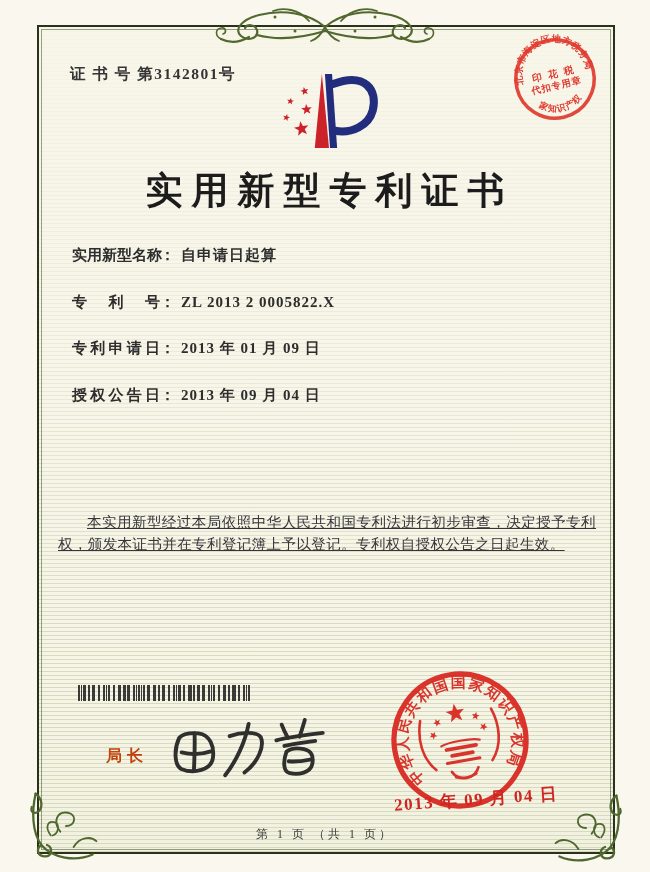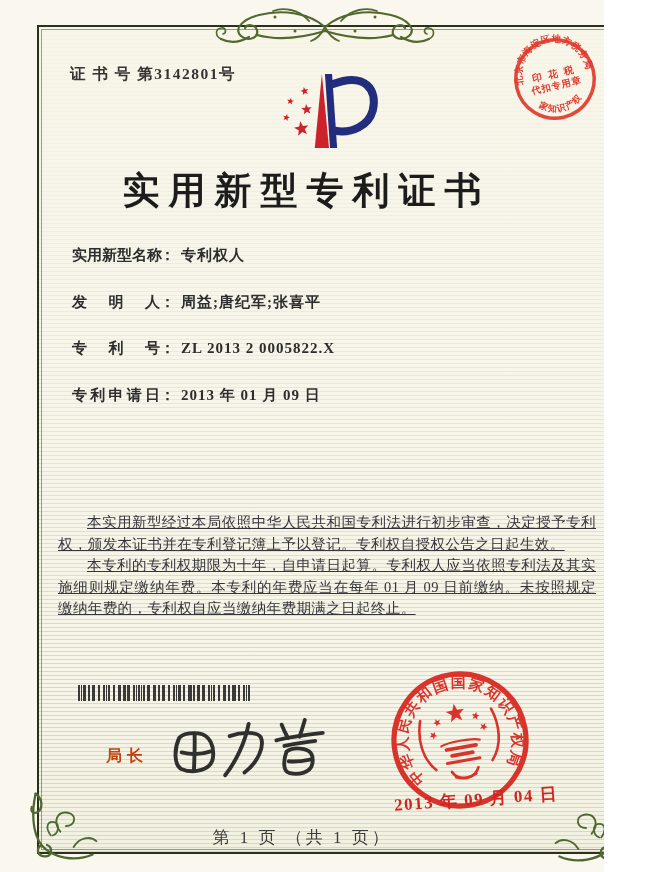--- a/index.html
+++ b/index.html
@@ -1,16 +1,16 @@
 <!DOCTYPE html>
 <html><head>
 <meta charset="utf-8">
 <style>
   html,body{margin:0;padding:0;background:#ffffff;}
-  #page{position:relative;width:604px;height:872px;background:#f9f7ee;overflow:hidden;
+  #page{position:relative;width:650px;height:872px;background:#f9f7ee;overflow:hidden;
         font-family:"Liberation Serif","DejaVu Serif",serif;}
   
   #frame{position:absolute;left:37px;top:25px;width:574px;height:825px;
          border:2.5px solid #2b321c;
          background:
            linear-gradient(180deg, rgba(248,245,233,0.95) 0%, rgba(248,245,233,0.62) 40%,
              rgba(244,243,226,0.28) 62%, rgba(226,231,196,0.08) 80%, rgba(214,221,180,0.18) 100%),
            repeating-linear-gradient(180deg, rgba(140,165,100,0.30) 0px, rgba(140,165,100,0.30) 1px,
              rgba(248,246,235,0.92) 1px, rgba(248,246,235,0.92) 4px);
          background-color:#f4f1e2;}
@@ -32,21 +32,21 @@
     background:
       repeating-linear-gradient(90deg,#1b1b1b 0 2px,transparent 2px 5px),
       repeating-linear-gradient(90deg,#1b1b1b 0 1px,transparent 1px 7px),
       repeating-linear-gradient(90deg,transparent 0 3px,#1b1b1b 3px 4px,transparent 4px 11px);
     opacity:.85;}
   .director{left:106px;top:746px;font-size:16px;color:#c2410c;letter-spacing:5px;font-weight:600;}
   .sig-svg{left:168px;top:706px;transform:rotate(-2deg);}
   .seal-svg{left:385px;top:665px;}
   .seal-date{left:394px;top:788px;font-size:17px;font-weight:bold;color:#ce2620;letter-spacing:1.5px;
              transform:rotate(-4deg);white-space:nowrap;}
-  .footer{left:0;right:0;top:826px;text-align:center;font-size:17px;color:#3c3c3c;letter-spacing:3px;}
+  .footer{left:0;right:0;top:826px;text-align:center;font-size:12px;color:#3c3c3c;letter-spacing:3px;}
   .tax-svg{left:506px;top:30px;transform:rotate(-13deg);}
   .logo-svg{left:268px;top:62px;}
   .orn-top{left:205px;top:1px;}
   .orn-bl{left:28px;top:786px;}
   .orn-br{left:548px;top:788px;transform:scaleX(-1);}
   svg text{font-family:"Liberation Serif","DejaVu Serif",serif;}
 </style>
 </head>
 <body>
 
@@ -114,29 +114,28 @@
     <text x="50" y="48" font-size="10" fill="#e03a2e" font-weight="bold" text-anchor="middle" letter-spacing="2">印 花 税</text>
     <text x="50" y="60" font-size="9.5" fill="#e03a2e" font-weight="bold" text-anchor="middle" letter-spacing="1">代扣专用章</text>
     <text font-size="9" fill="#e03a2e" font-weight="bold" letter-spacing="1">
       <textPath href="#taxBot" startOffset="50%" text-anchor="middle">国家知识产权局</textPath>
     </text>
   </svg>
 
   <div class="abs title">实用新型专利证书</div>
 
   <div class="abs fields">
-    <div class="frow"><span class="flabel">实用新型名称</span><span class="fcolon">：</span><span class="fvalue">专利权人</span></div>
-    <div class="frow"><span class="flabel">发明人</span><span class="fcolon">：</span><span class="fvalue">周益;唐纪军;张喜平</span></div>
+    <div class="frow"><span class="flabel">实用新型名称</span><span class="fcolon">：</span><span class="fvalue">自申请日起算</span></div>
     <div class="frow"><span class="flabel">专利号</span><span class="fcolon">：</span><span class="fvalue">ZL 2013 2 0005822.X</span></div>
     <div class="frow"><span class="flabel">专利申请日</span><span class="fcolon">：</span><span class="fvalue">2013 年 01 月 09 日</span></div>
+    <div class="frow"><span class="flabel">授权公告日</span><span class="fcolon">：</span><span class="fvalue">2013 年 09 月 04 日</span></div>
   </div>
 
   <div class="abs paras">
     <p>本实用新型经过本局依照中华人民共和国专利法进行初步审查，决定授予专利权，颁发本证书并在专利登记簿上予以登记。专利权自授权公告之日起生效。</p>
-    <p>本专利的专利权期限为十年，自申请日起算。专利权人应当依照专利法及其实施细则规定缴纳年费。本专利的年费应当在每年 01 月 09 日前缴纳。未按照规定缴纳年费的，专利权自应当缴纳年费期满之日起终止。</p>
   </div>
 
   <div class="abs barcode"></div>
 
   <div class="abs director">局长</div>
   <svg class="abs sig-svg" width="165" height="88" viewBox="0 0 170 90">
     <g fill="none" stroke="#1b1b1b" stroke-width="4" stroke-linecap="round" opacity="0.9">
       <path d="M12,30 C6,42 6,58 13,62 C26,68 44,64 46,52 C48,40 44,28 32,26 C24,25 16,26 12,30"></path>
       <path d="M14,45 C24,48 34,48 44,45"></path>
       <path d="M28,26 C28,38 27,52 26,64"></path>

